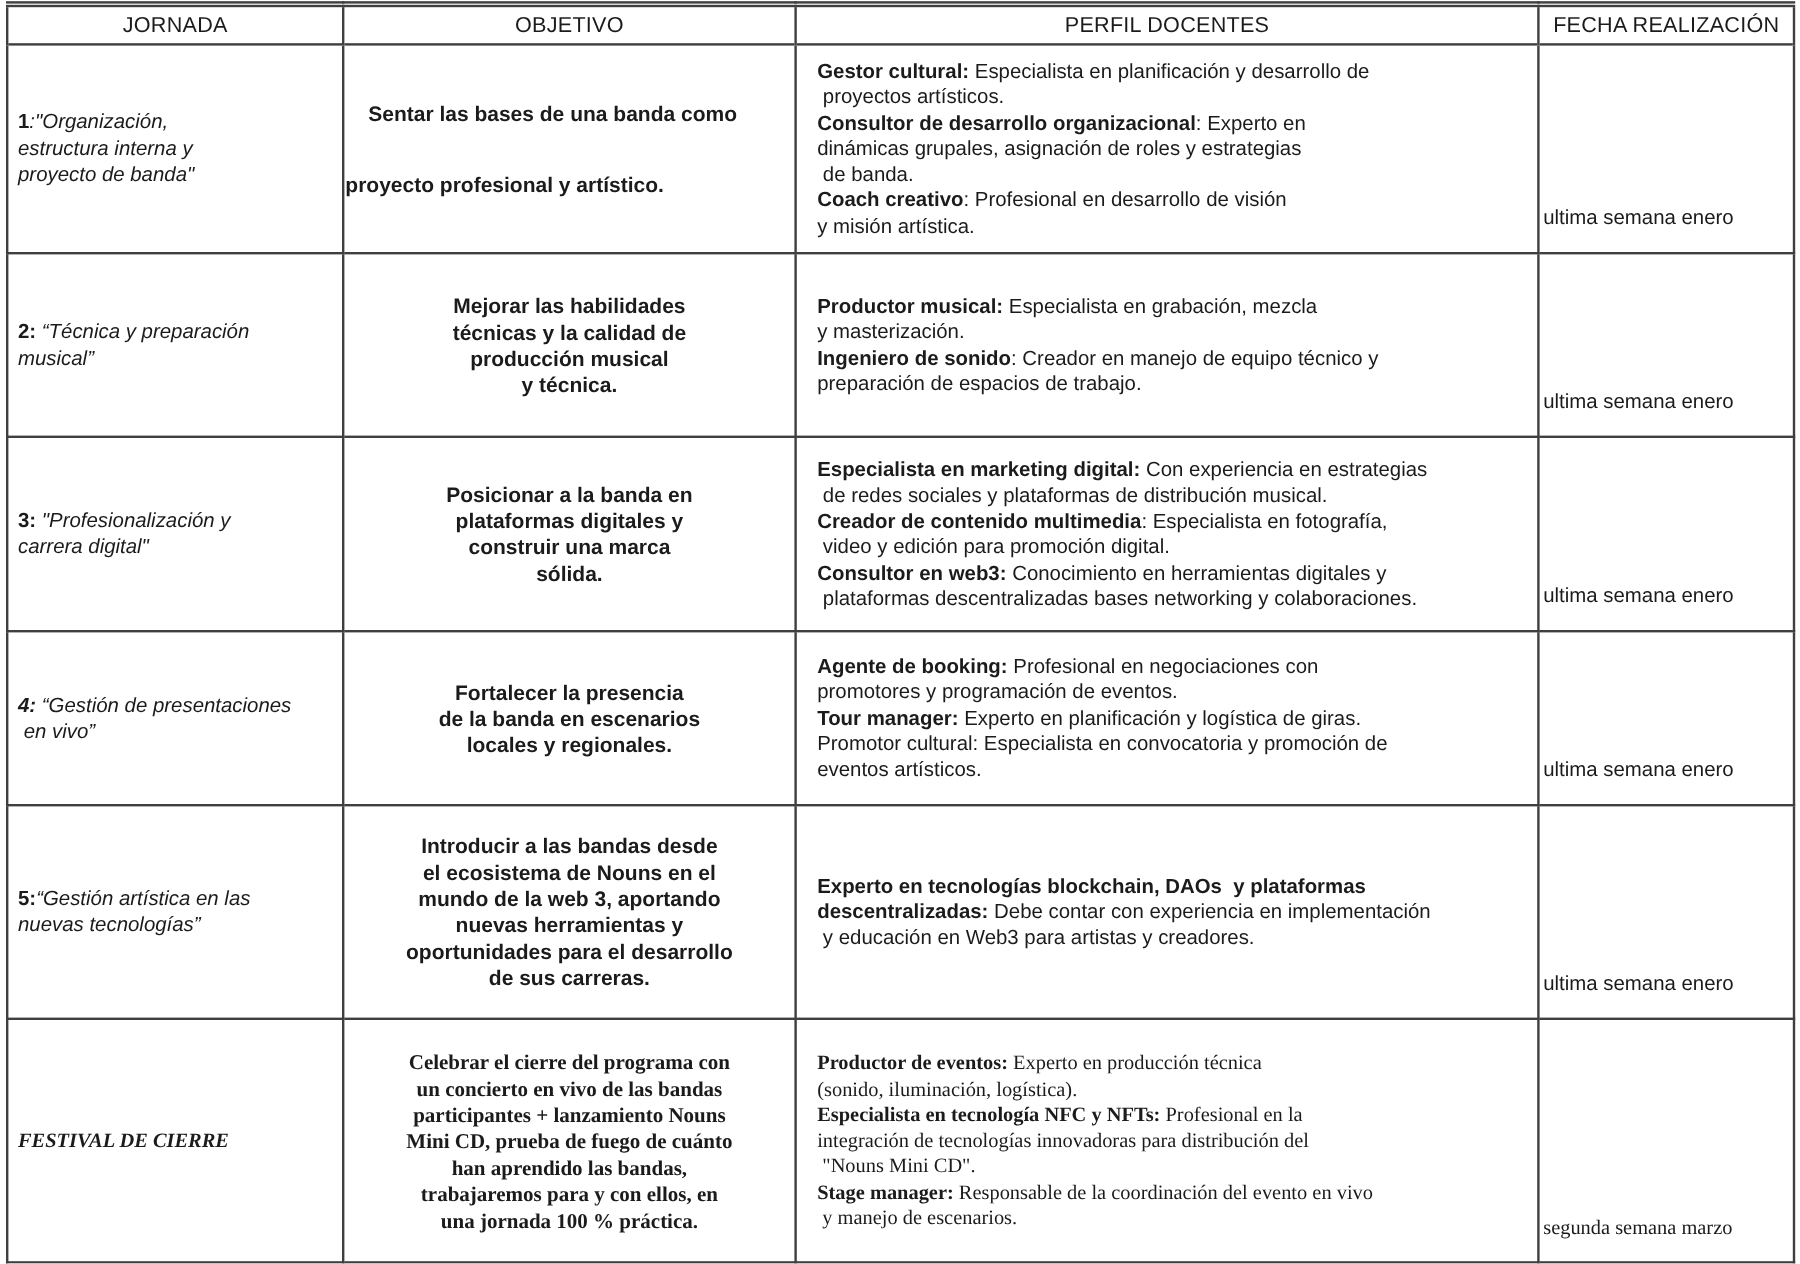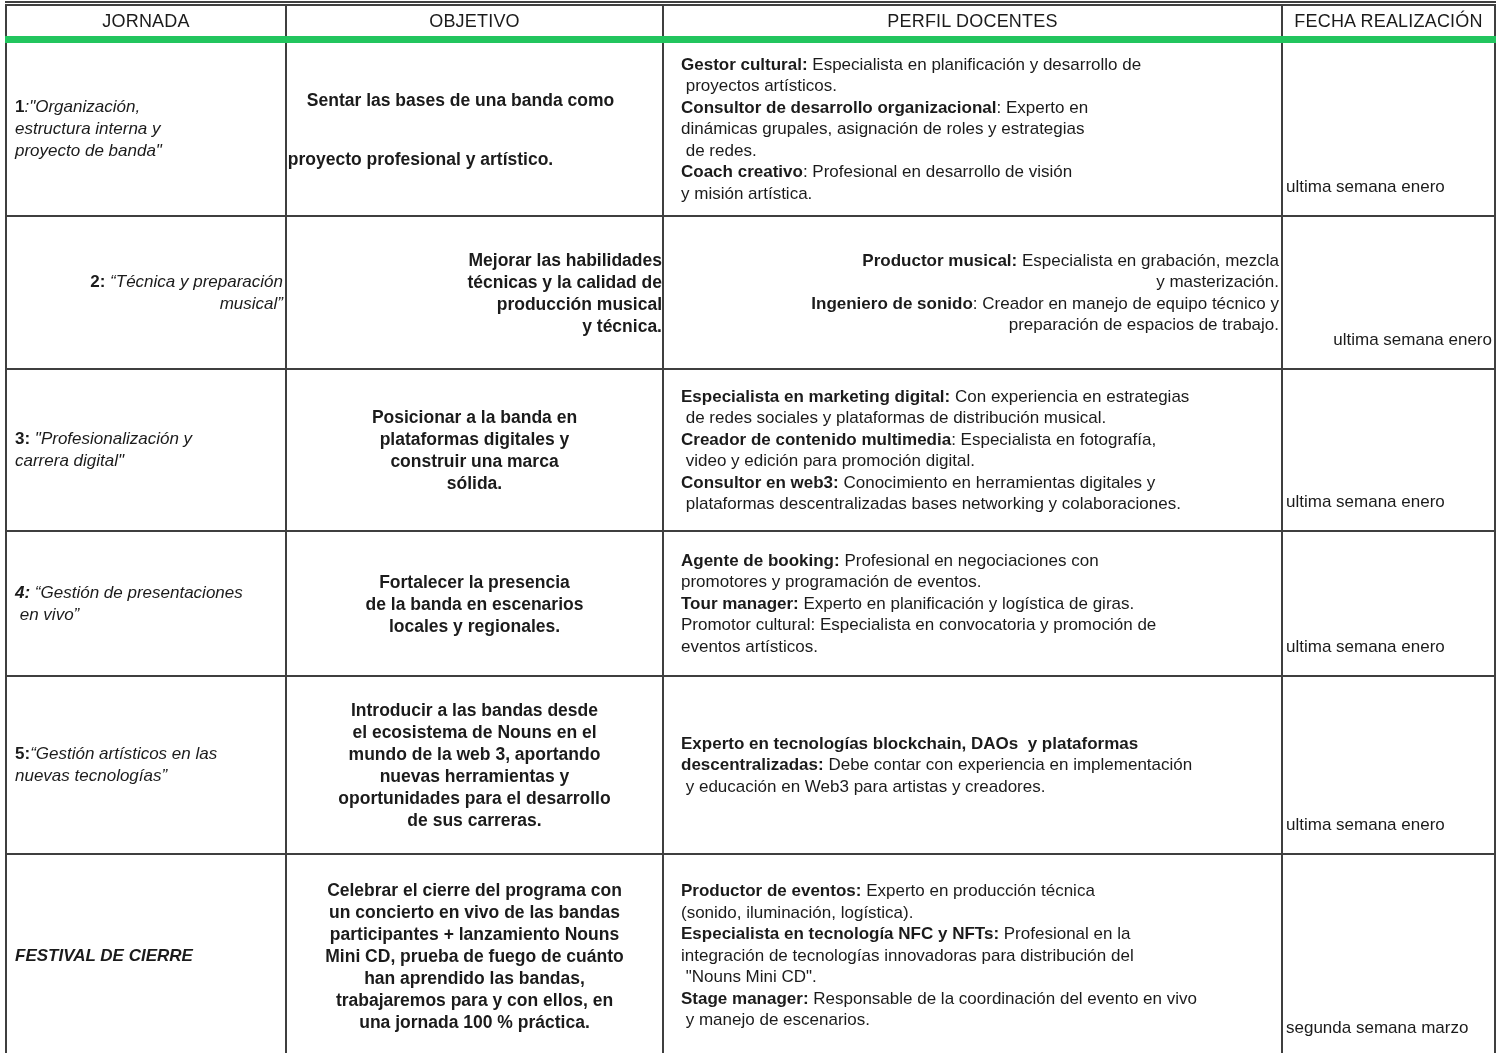--- a/index.html
+++ b/index.html
@@ -16,29 +16,29 @@
     border-bottom:2px solid #3f3f3f;
   }
   col.c-jornada{width:280px;}
   col.c-objetivo{width:377px;}
   col.c-perfil{width:619px;}
   col.c-fecha{width:213px;}
 
   th,td{border:2px solid #3f3f3f;padding:0;overflow:visible;}
   thead th{
     height:30px;font-weight:normal;font-size:18px;text-align:center;
-    vertical-align:middle;border-bottom:7px solid #22c55e;letter-spacing:.2px;
+    vertical-align:middle;border-bottom:1px solid #22c55e;letter-spacing:.2px;
   }
   
   tr.r0 td{height:172px;}
-  tr.r1 td{height:151px;text-align:right;}
+  tr.r1 td{height:151px;}
   tr.r2 td{height:160px;margin-left:23px;}
   tr.r3 td{height:143px;margin-left:43px;}
   tr.r4 td{height:176px;}
-  tr.r5 td{height:201px;}
+  tr.r5 td{height:201px;font-family:Liberation Serif, serif;}
 
   td.cell-jornada{vertical-align:middle;font-size:17px;line-height:22px;}
   td.cell-jornada .cellblock{padding-left:8px;padding-right:2px;}
 
   td.cell-objetivo{vertical-align:middle;font-weight:bold;font-size:17.5px;
                    line-height:22px;text-align:center;}
   
   tr.r0 td.cell-objetivo .objblock{margin-left:-28px;text-align:center;}
   tr.r0 td.cell-objetivo .ln:nth-child(2){margin-left:-80px;margin-top:37px;}
 
@@ -87,21 +87,21 @@
               <div class="ln">Sentar las bases de una banda como</div>
               <div class="ln">proyecto profesional y artístico.</div>
             </div>
           </td>
           <td class="cell-perfil">
             <div class="cellblock">
               <div class="ln"><span class="run-b">Gestor cultural:</span><span class="run-r"> Especialista en planificación y desarrollo de</span></div>
               <div class="ln"><span class="run-r"> proyectos artísticos.</span></div>
               <div class="ln"><span class="run-b">Consultor de desarrollo organizacional</span><span class="run-r">: Experto en</span></div>
               <div class="ln"><span class="run-r">dinámicas grupales, asignación de roles y estrategias</span></div>
-              <div class="ln"><span class="run-r"> de redes.</span></div>
+              <div class="ln"><span class="run-r"> de banda.</span></div>
               <div class="ln"><span class="run-b">Coach creativo</span><span class="run-r">: Profesional en desarrollo de visión</span></div>
               <div class="ln"><span class="run-r">y misión artística.</span></div>
             </div>
           </td>
           <td class="cell-fecha">
             <div class="fechatext">ultima semana enero</div>
           </td>
         </tr>
         <tr class="r1">
           <td class="cell-jornada">
@@ -182,21 +182,21 @@
               <div class="ln"><span class="run-r">eventos artísticos.</span></div>
             </div>
           </td>
           <td class="cell-fecha">
             <div class="fechatext">ultima semana enero</div>
           </td>
         </tr>
         <tr class="r4">
           <td class="cell-jornada">
             <div class="cellblock">
-              <div class="ln"><span class="run-b">5:</span><span class="run-i">“Gestión artísticos en las</span></div>
+              <div class="ln"><span class="run-b">5:</span><span class="run-i">“Gestión artística en las</span></div>
               <div class="ln"><span class="run-i">nuevas tecnologías”</span></div>
             </div>
           </td>
           <td class="cell-objetivo">
             <div class="objblock">
               <div class="ln">Introducir a las bandas desde</div>
               <div class="ln">el ecosistema de Nouns en el</div>
               <div class="ln">mundo de la web 3, aportando</div>
               <div class="ln">nuevas herramientas y</div>
               <div class="ln">oportunidades para el desarrollo</div>

